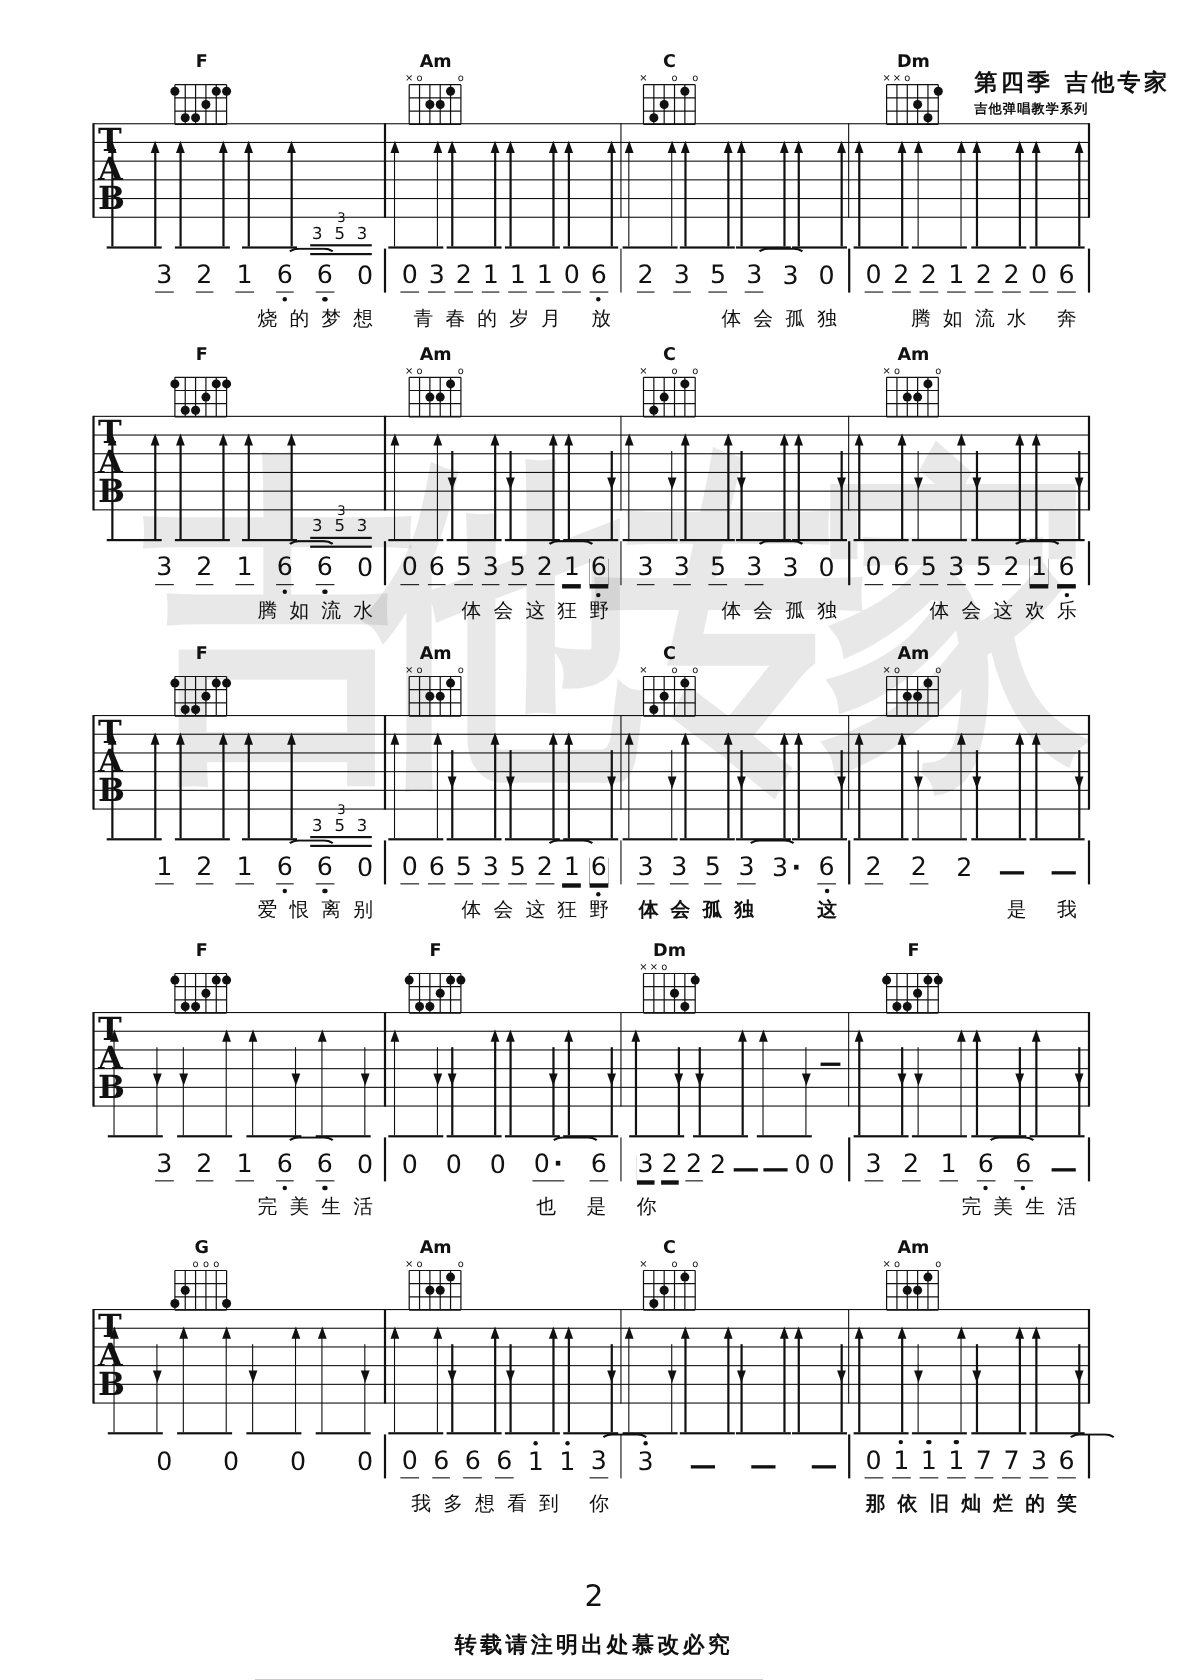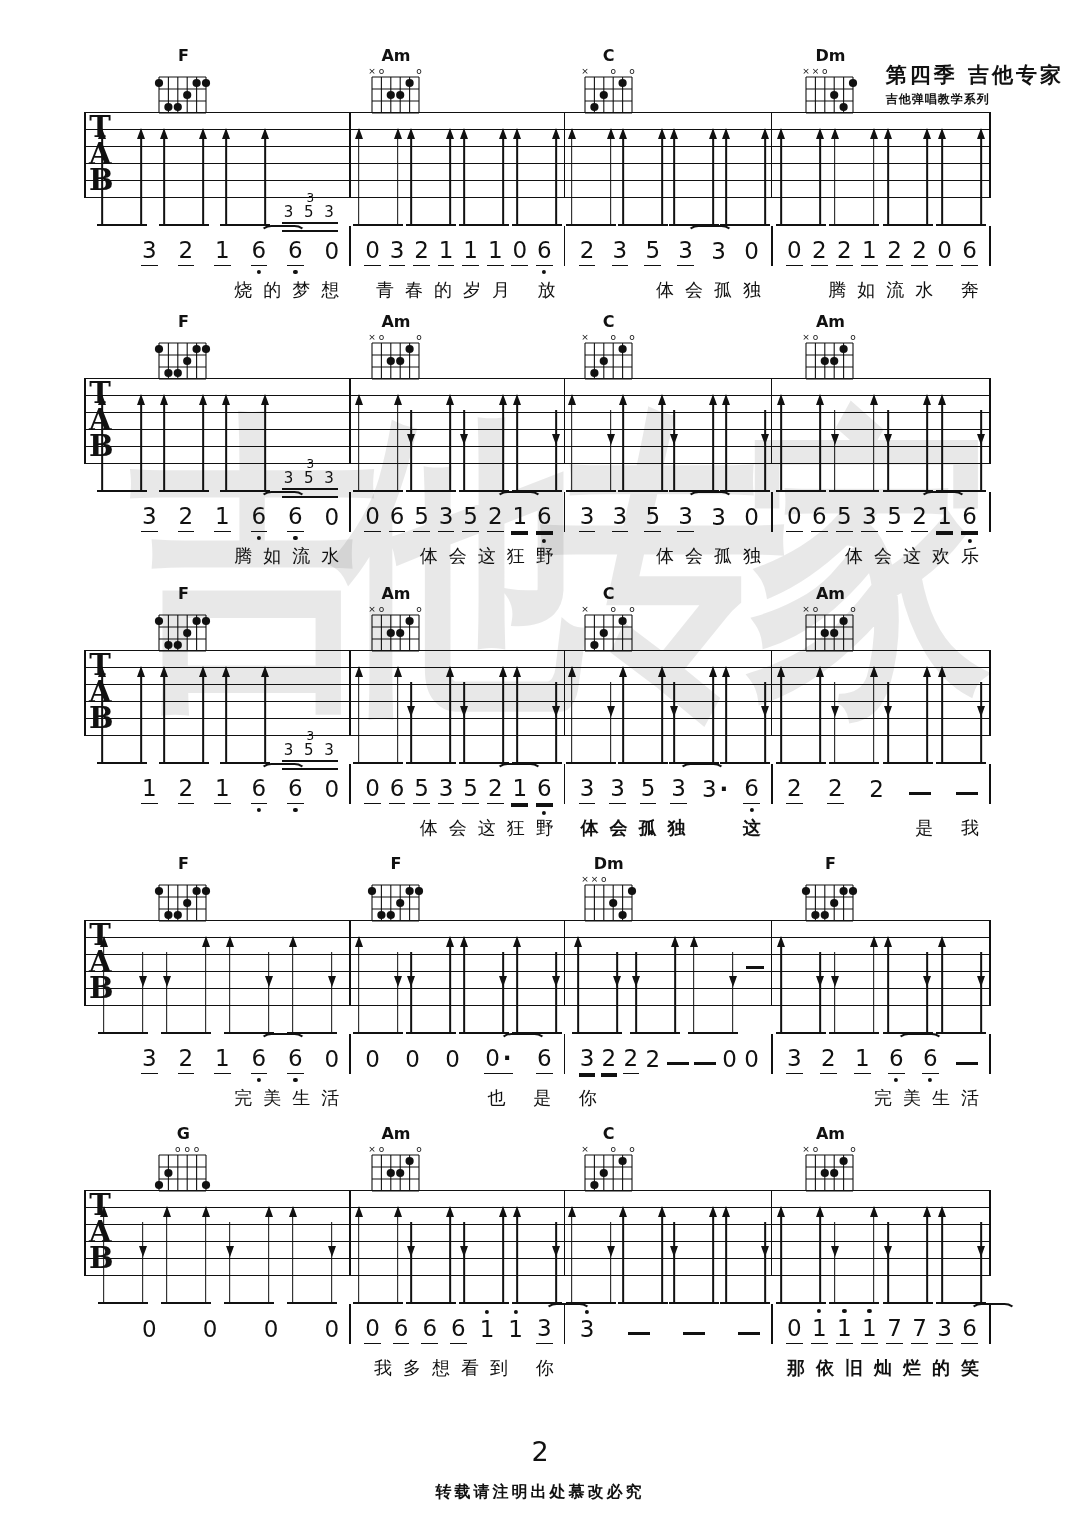--- a/index.html
+++ b/index.html
@@ -62,21 +62,21 @@
   .dh{position:absolute;left:50%;transform:translateX(-50%);top:-8px;width:4.2px;height:4.2px;
       border-radius:50%;background:#111;}
   .dota{font-weight:bold;margin-left:3px;}
   .tie{position:absolute;top:-14px;left:55%;width:42px;height:13px;border:2px solid transparent;
        border-top:2px solid #111;border-radius:50%/100%;}
   .tdash{width:22px;height:3.2px;background:#111;margin-bottom:9px;}
   .nbar{position:absolute;top:2px;width:1.7px;height:40px;background:#111;}
   .lyric{margin-top:13px;font-size:18px;letter-spacing:11px;white-space:nowrap;line-height:1.2;text-align:right;}
   
   .pagenum{position:absolute;top:1436px;left:0;width:100%;text-align:center;font-size:27px;z-index:5;}
-  .notice{position:absolute;top:1482px;left:0;width:100%;text-align:center;font-size:16px;
+  .notice{position:absolute;top:1482px;left:0;width:100%;text-align:center;font-size:20px;
           font-weight:bold;letter-spacing:3px;z-index:5;}
 </style>
 </head>
 <body>
 
 <div class="page">
   <div class="header">
     <div class="h1">第四季  吉他专家</div>
     <div class="h2">吉他弹唱教学系列</div>
   </div>
@@ -947,20 +947,21 @@
         <div class="notesrow">
           <div class="nmeasure nm0" style="left: 0%; width: 29.3%;">
             <div class="notes">
               <div class="tok u1"><span>1</span></div>
               <div class="tok u1"><span>2</span></div>
               <div class="tok u1"><span>1</span></div>
               <div class="tok u1"><span>6</span><div class="dl"></div><div class="tie"></div></div>
               <div class="tok u1"><span>6</span><div class="dl"></div></div>
               <div class="tok u0"><span>0</span></div>
             </div>
+            <div class="lyric" style="padding-left: 0%;">爱恨离别</div>
           </div>
           <div class="nmeasure nm1" style="left: 29.3%; width: 23.7%;">
             <div class="notes">
               <div class="tok u1"><span>0</span></div>
               <div class="tok u1"><span>6</span></div>
               <div class="tok u1"><span>5</span></div>
               <div class="tok u1"><span>3</span></div>
               <div class="tok u1"><span>5</span></div>
               <div class="tok u1"><span>2</span><div class="tie"></div></div>
               <div class="tok u2"><span>1</span></div>

